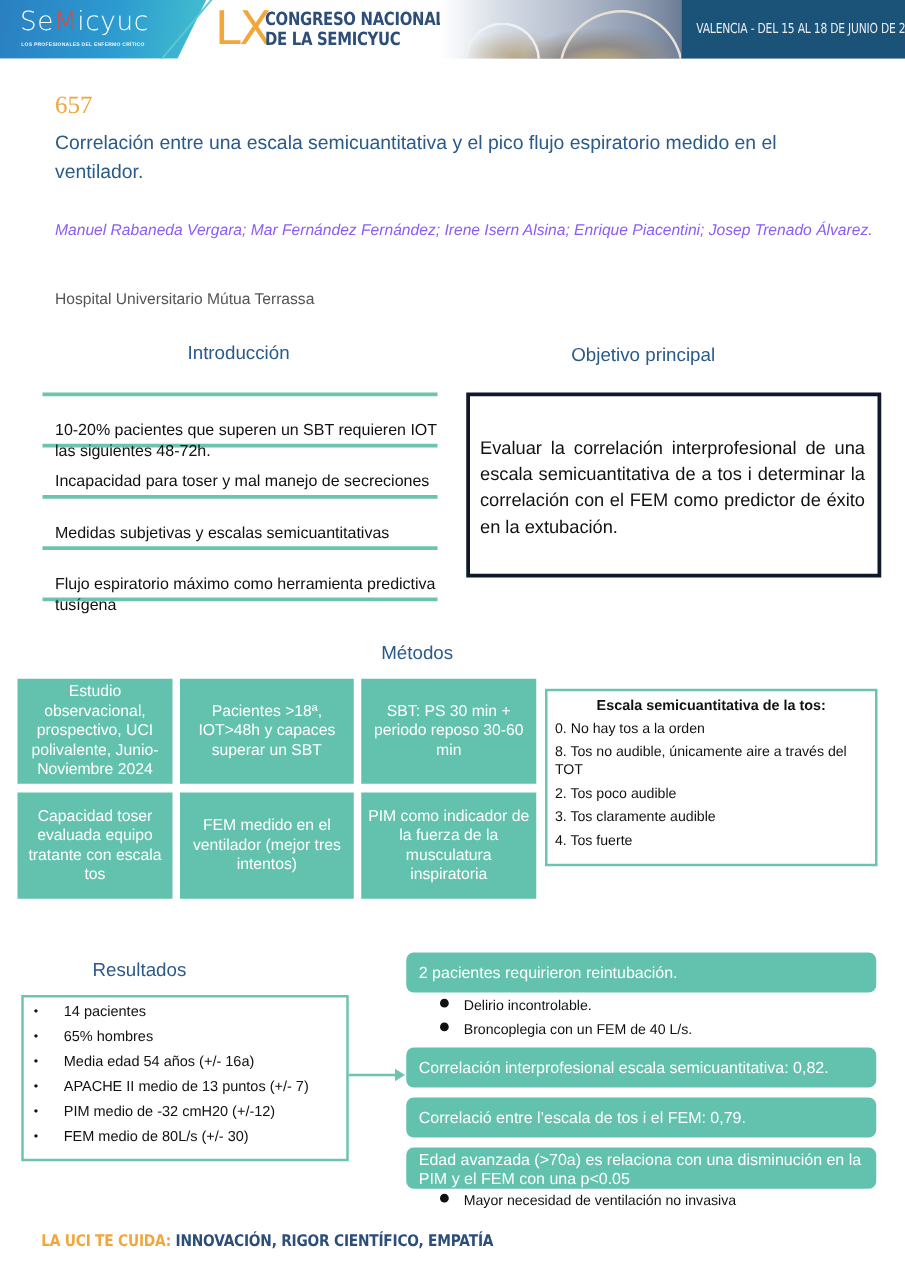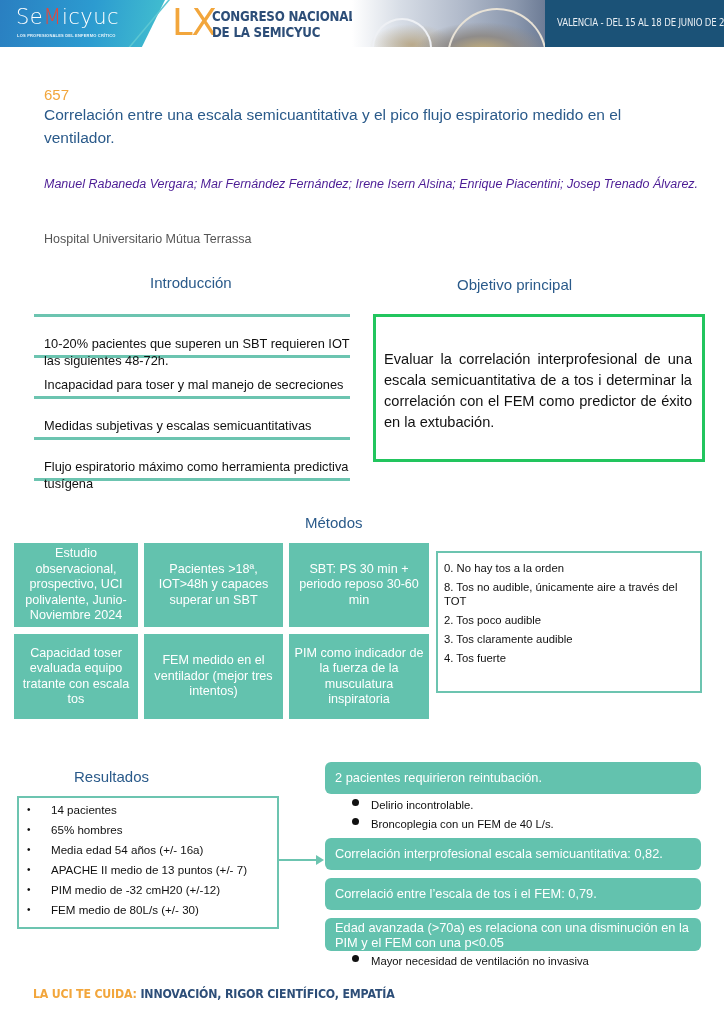--- a/index.html
+++ b/index.html
@@ -20,34 +20,34 @@
   .city-photo { position: absolute; left: 352px; top: 0; width: 193px; height: 47px;
     background:
       radial-gradient(ellipse 90px 40px at 130px 52px, #c9b27a 0%, #8f8c8a 40%, rgba(180,190,205,0) 75%),
       radial-gradient(ellipse 60px 30px at 60px 45px, #b9a98a 0%, rgba(200,205,215,0) 70%),
       linear-gradient(90deg, #ffffff 0%, #d7dde6 25%, #b3bccc 55%, #8a97ad 85%, #6d7c96 100%); }
   .arch { position: absolute; border: 2px solid #e8e2d6; border-bottom: none; border-radius: 100px 100px 0 0; }
   .date-bar { position: absolute; left: 545px; top: 0; width: 179px; height: 47px; background: #1b5277; }
   .date-text { position: absolute; left: 12px; top: 16px; color: #e8eef3; font-size: 11px; white-space: nowrap; letter-spacing: -0.2px; transform: scaleX(0.78); transform-origin: left top; font-family: "DejaVu Sans", sans-serif; }
 
   
-  .abs-id { position: absolute; left: 44px; top: 86px; color: #f2a63c; font-size: 15px; }
+  .abs-id { position: absolute; left: 44px; top: 73px; color: #f2a63c; font-size: 20px; font-family: Liberation Serif, serif; }
   .title { position: absolute; left: 44px; top: 103px; width: 640px; color: #2a5a8a; font-size: 15.5px; line-height: 23px; }
-  .authors { position: absolute; left: 44px; top: 176px; width: 660px; color: #4c1d95; font-style: italic; font-size: 12.5px; line-height: 17px; }
+  .authors { position: absolute; left: 44px; top: 176px; width: 660px; color: #8b5cf6; font-style: italic; font-size: 12.5px; line-height: 17px; }
   .hospital { position: absolute; left: 44px; top: 232px; color: #555555; font-size: 12.5px; }
 
   .section-title { position: absolute; color: #2a5a8a; font-size: 15px; }
 
   
   .intro { position: absolute; left: 34px; top: 314px; width: 316px; }
   .intro-rule { height: 3px; background: #6cc4b0; }
   .intro-item { font-size: 12.8px; line-height: 17px; padding: 18px 0 3px 10px; color: #111; }
 
   
-  .objective { position: absolute; left: 373px; top: 314px; width: 332px; height: 148px; border: 3px solid #22c55e; padding: 32px 10px 0 8px; }
+  .objective { position: absolute; left: 373px; top: 314px; width: 332px; height: 148px; border: 3px solid #0f172a; padding: 32px 10px 0 8px; }
   .objective p { font-size: 14.6px; line-height: 21px; text-align: justify; color: #111; }
 
   
   .mcell { position: absolute; background: #63c2ae; color: #ffffff; text-align: center; display: flex; align-items: center; justify-content: center; font-size: 12.6px; line-height: 15.5px; padding: 3px 4px; }
 
   
   .scale-box { position: absolute; left: 436px; top: 551px; width: 266px; height: 142px; border: 2px solid #6cc4b0; padding: 5px 6px; }
   .scale-title { text-align: center; font-weight: bold; font-size: 11.5px; line-height: 15px; color: #111; }
   .scale-item { font-size: 11.3px; line-height: 14px; color: #111; margin-top: 5px; }
 
@@ -113,20 +113,21 @@
 
 <div class="section-title" style="left:305px; top:514px;">Métodos</div>
 <div class="mcell" style="left:14px; top:543px; width:124px; height:84px;">Estudio observacional, prospectivo, UCI polivalente, Junio-Noviembre 2024</div>
 <div class="mcell" style="left:144px; top:543px; width:139px; height:84px;">Pacientes &gt;18ª, IOT&gt;48h y capaces superar un SBT</div>
 <div class="mcell" style="left:289px; top:543px; width:140px; height:84px;">SBT: PS 30 min + periodo reposo 30-60 min</div>
 <div class="mcell" style="left:14px; top:634px; width:124px; height:85px;">Capacidad toser evaluada equipo tratante con escala tos</div>
 <div class="mcell" style="left:144px; top:634px; width:139px; height:85px;">FEM medido en el ventilador (mejor tres intentos)</div>
 <div class="mcell" style="left:289px; top:634px; width:140px; height:85px;">PIM como indicador de la fuerza de la musculatura inspiratoria</div>
 
 <div class="scale-box">
+  <div class="scale-title">Escala semicuantitativa de la tos:</div>
   <div class="scale-item" style="margin-top:3px;">0. No hay tos a la orden</div>
   <div class="scale-item">8. Tos no audible, únicamente aire a través del TOT</div>
   <div class="scale-item">2. Tos poco audible</div>
   <div class="scale-item">3. Tos claramente audible</div>
   <div class="scale-item">4. Tos fuerte</div>
 </div>
 
 <div class="section-title" style="left:74px; top:768px;">Resultados</div>
 <div class="results-box">
   <div class="res-item">

